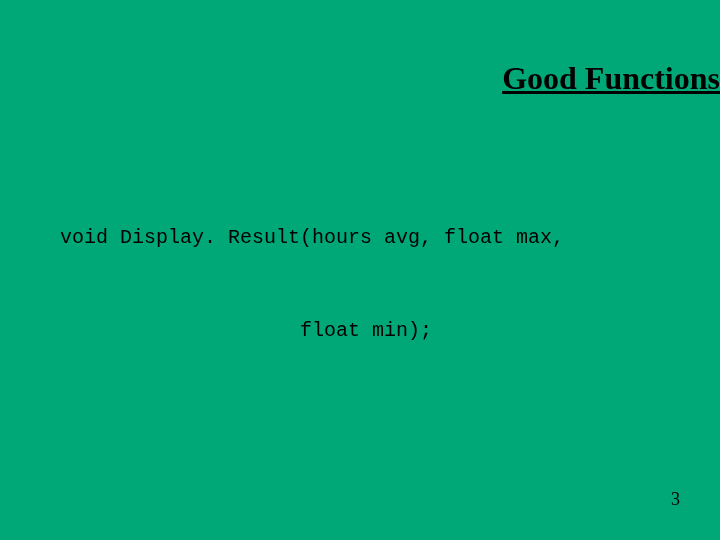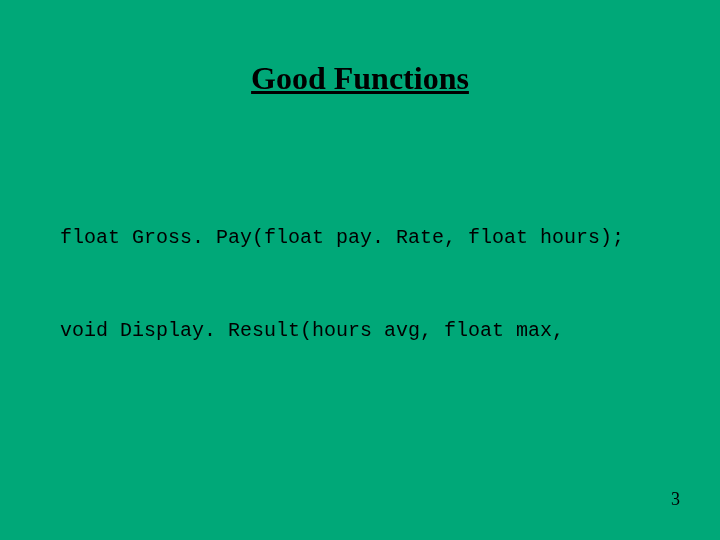--- a/index.html
+++ b/index.html
@@ -16,21 +16,21 @@
     position: relative;
     width: 720px;
     height: 540px;
     box-sizing: border-box;
   }
   .title {
     position: absolute;
     top: 60px;
     left: 0;
     width: 720px;
-    text-align: center;
+    text-align: right;
     font-size: 32px;
     font-weight: bold;
     text-decoration: underline;
   }
   .code {
     position: absolute;
     top: 160px;
     left: 60px;
     font-family: "Courier New", Courier, monospace;
     font-size: 20px;
@@ -43,21 +43,21 @@
     right: 40px;
     font-size: 18px;
   }
 </style>
 </head>
 <body>
 
 <div class="slide">
   <div class="title">Good Functions</div>
   <div class="code">
-    <div>float Gross. Pay(float pay. Rate, float hours);</div>
     <div>void Display. Result(hours avg, float max,</div>
+    <div>                    float min);</div>
     
     
     
     
   </div>
   <div class="pagenum">3</div>
 </div>
 
 </body></html>

